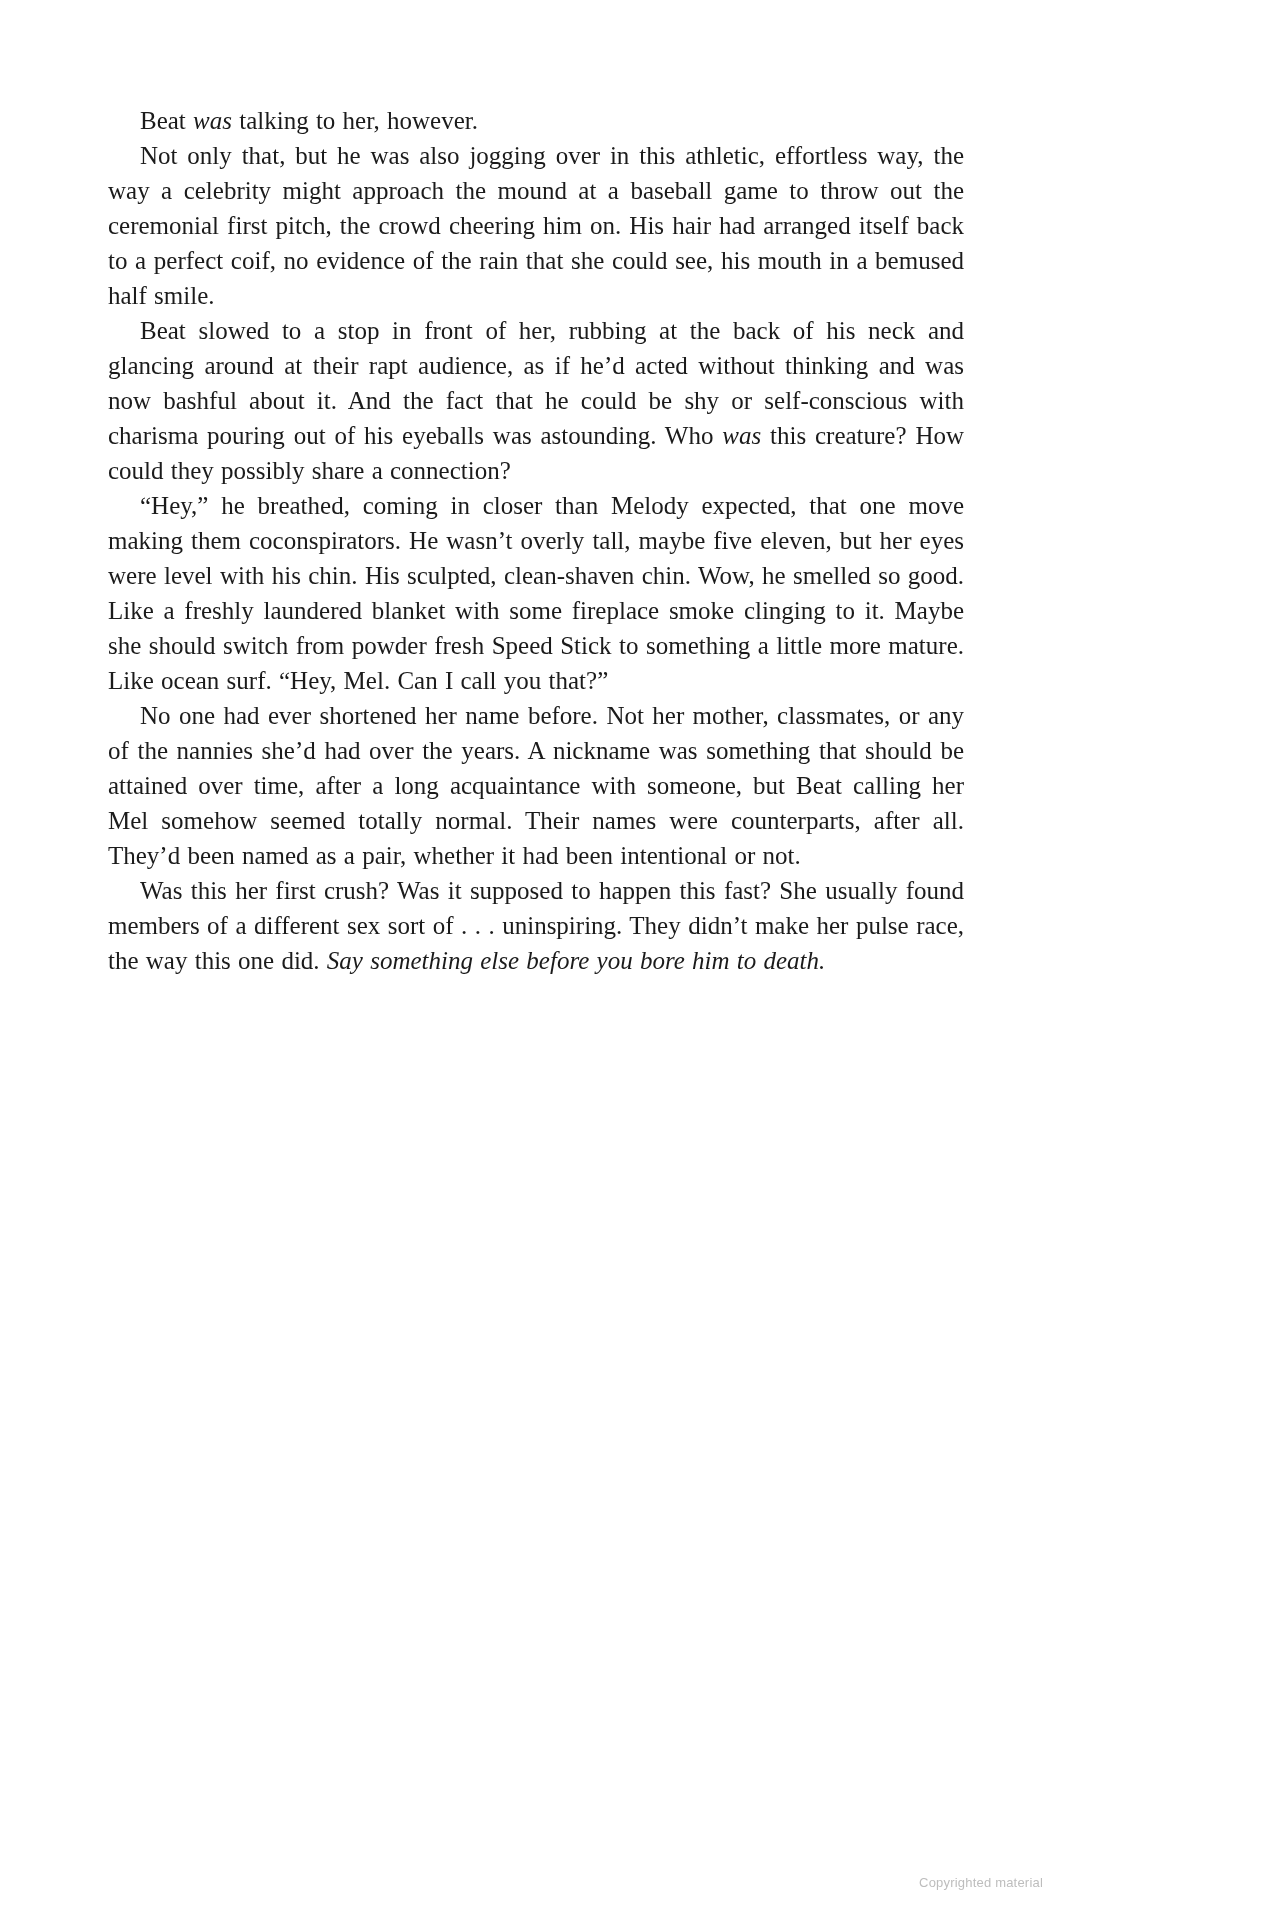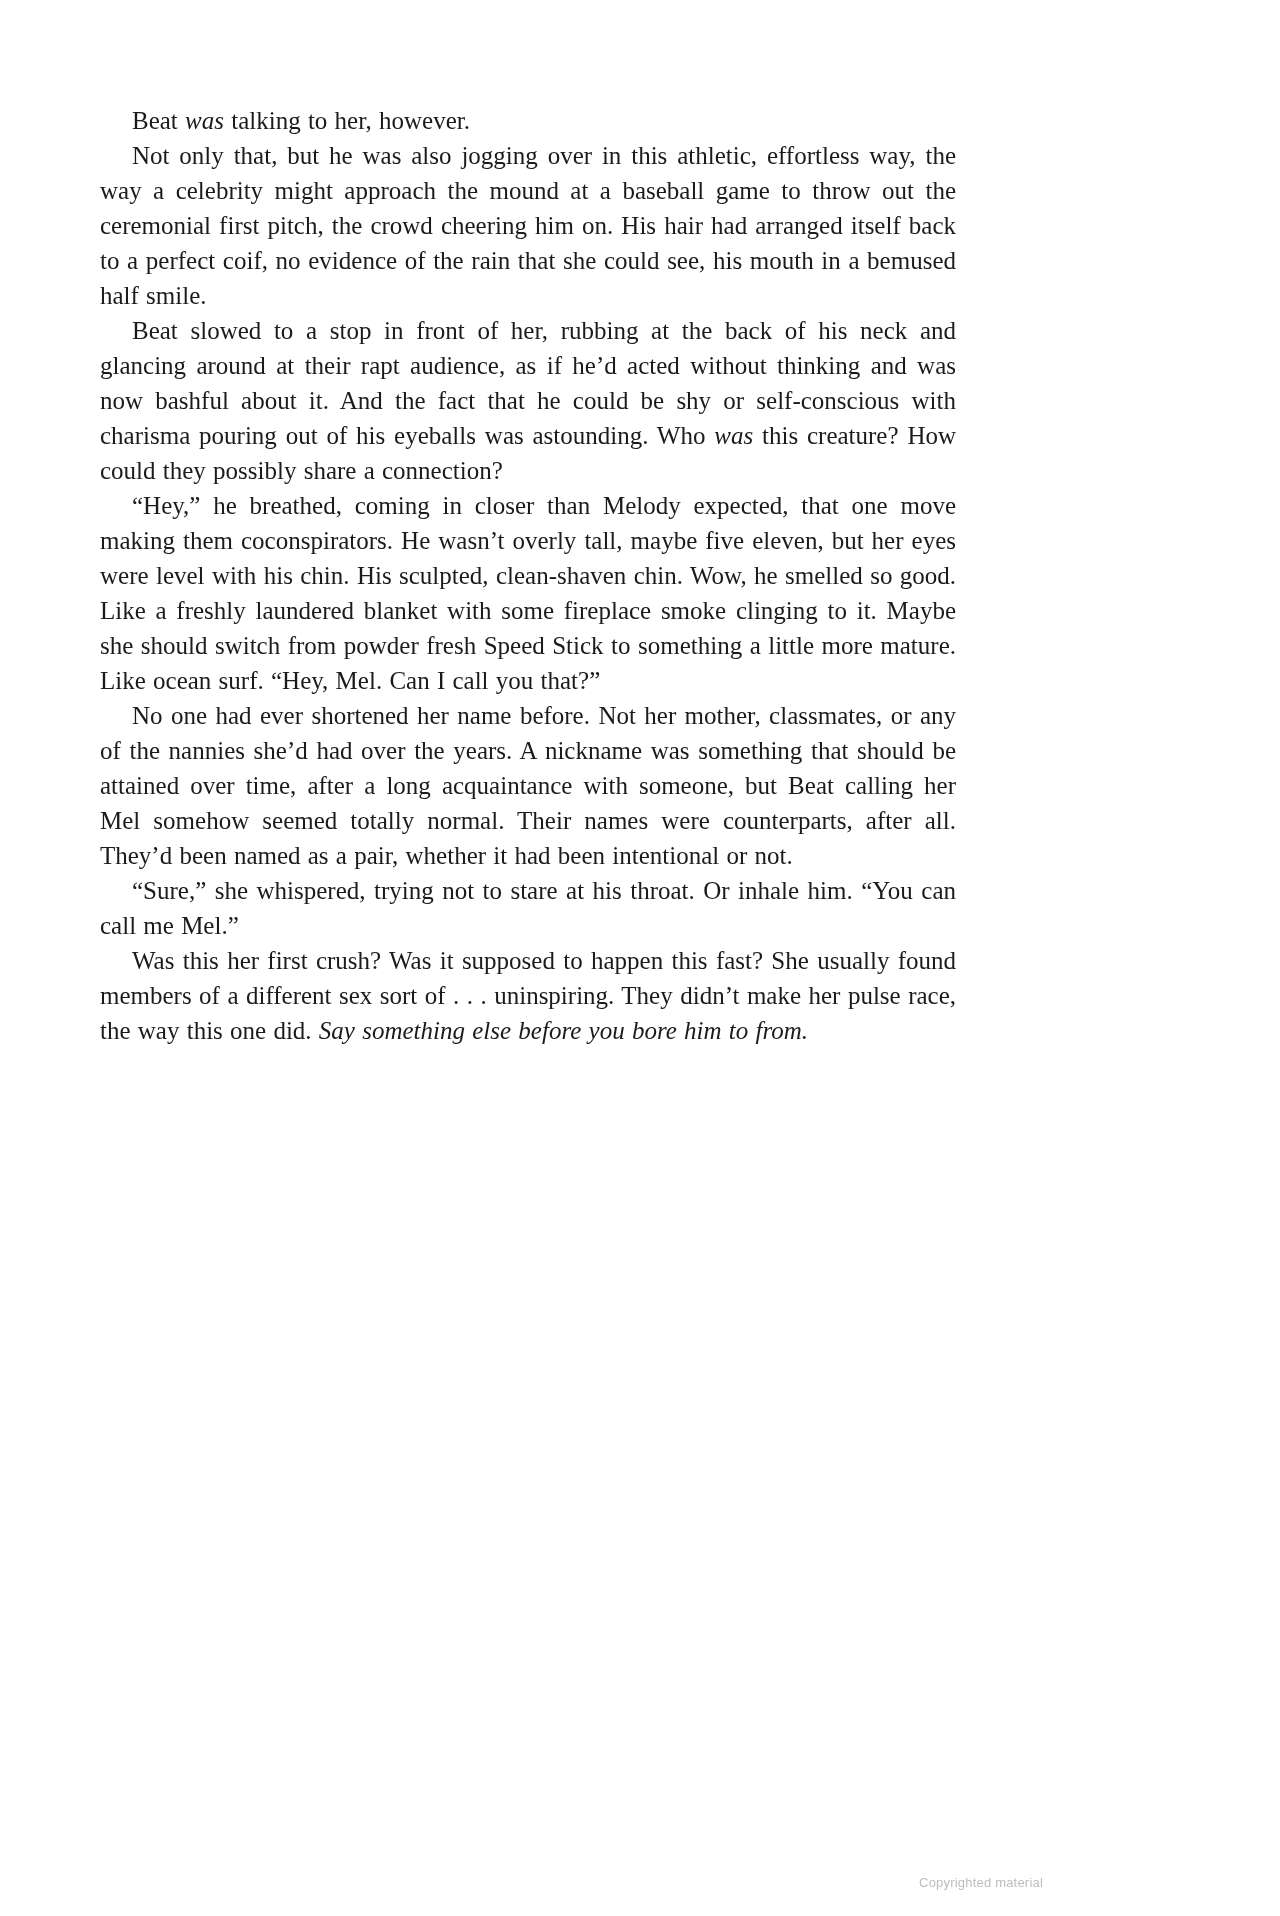--- a/index.html
+++ b/index.html
@@ -18,21 +18,21 @@
   .page {
     position: absolute;
     left: 0;
     top: 0;
     width: 1280px;
     height: 1916px;
     background: #ffffff;
   }
   .text-block {
     position: absolute;
-    left: 100px;
+    left: 108px;
     top: 103px;
     width: 856px;
   }
   .text-block p {
     margin: 0;
     padding: 0;
     font-size: 25px;
     line-height: 35px;
     text-align: justify;
     text-indent: 32px;
@@ -55,17 +55,16 @@
 </head>
 <body>
 
 <div class="page">
   <div class="text-block">
       <p><span>Beat </span><span class="italic">was</span><span> talking to her, however.</span></p>
       <p><span>Not only that, but he was also jogging over in this athletic, effortless way, the way a celebrity might approach the mound at a baseball game to throw out the ceremonial first pitch, the crowd cheering him on. His hair had arranged itself back to a perfect coif, no evidence of the rain that she could see, his mouth in a bemused half smile.</span></p>
       <p><span>Beat slowed to a stop in front of her, rubbing at the back of his neck and glancing around at their rapt audience, as if he’d acted without thinking and was now bashful about it. And the fact that he could be shy or self-conscious with charisma pouring out of his eyeballs was astounding. Who </span><span class="italic">was</span><span> this creature? How could they possibly share a connection?</span></p>
       <p><span>“Hey,” he breathed, coming in closer than Melody expected, that one move making them coconspirators. He wasn’t overly tall, maybe five eleven, but her eyes were level with his chin. His sculpted, clean-shaven chin. Wow, he smelled so good. Like a freshly laundered blanket with some fireplace smoke clinging to it. Maybe she should switch from powder fresh Speed Stick to something a little more mature. Like ocean surf. “Hey, Mel. Can I call you that?”</span></p>
       <p><span>No one had ever shortened her name before. Not her mother, classmates, or any of the nannies she’d had over the years. A nickname was something that should be attained over time, after a long acquaintance with someone, but Beat calling her Mel somehow seemed totally normal. Their names were counterparts, after all. They’d been named as a pair, whether it had been intentional or not.</span></p>
-      <p><span>“Sure,” she whispered, trying not to stare at his throat. Or inhale him. “You can call me Mel.”</span></p>
-      <p><span>Was this her first crush? Was it supposed to happen this fast? She usually found members of a different sex sort of . . . uninspiring. They didn’t make her pulse race, the way this one did. </span><span class="italic">Say something else before you bore him to from.</span></p>
+      <p><span>Was this her first crush? Was it supposed to happen this fast? She usually found members of a different sex sort of . . . uninspiring. They didn’t make her pulse race, the way this one did. </span><span class="italic">Say something else before you bore him to death.</span></p>
     </div>
   <div class="watermark">Copyrighted material</div>
 </div>
 
 </body></html>

